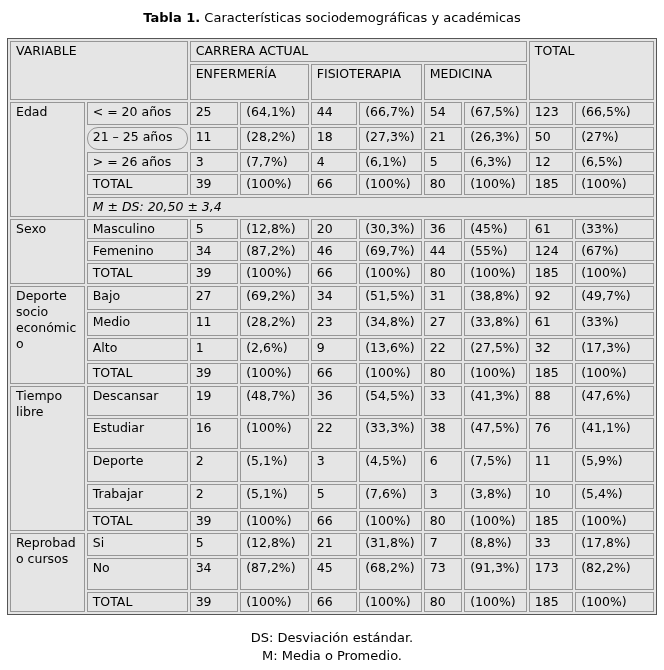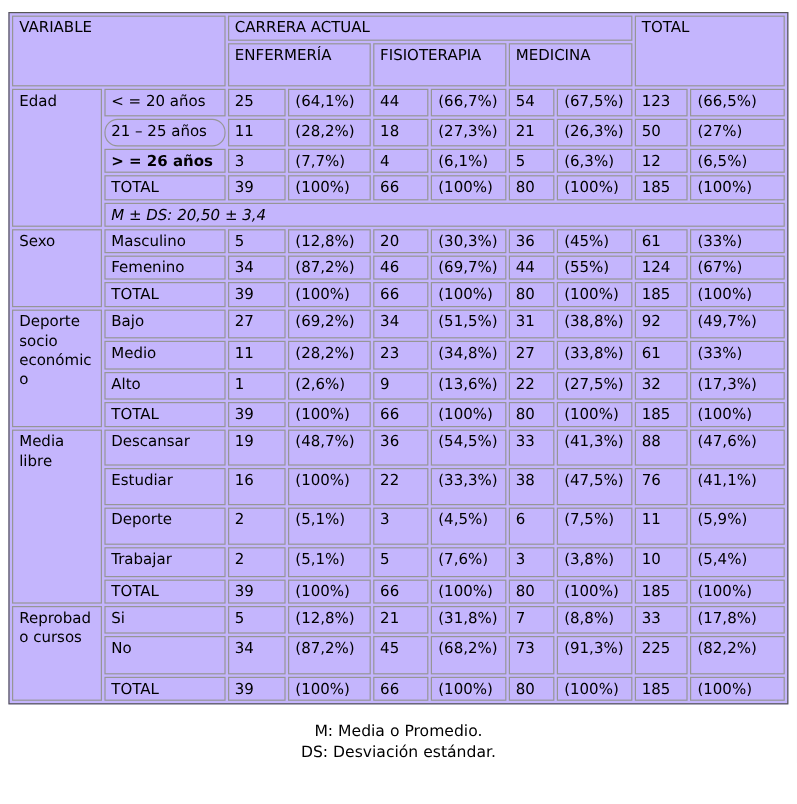--- a/index.html
+++ b/index.html
@@ -23,21 +23,21 @@
   }
   .title b { font-weight: bold; }
 
   table.socio {
     border-collapse: separate;
     border-spacing: 2px;
     table-layout: fixed;
     width: 650px;
     margin: 0 auto;
     border: 1px solid #565656;
-    background: #c4b5fd;
+    background: #e5e5e5;
   }
   table.socio td {
     border: 1px solid #969696;
     font-size: 12.5px;
     line-height: 1.3;
     padding: 1px 5px;
     vertical-align: top;
     text-align: left;
     box-sizing: border-box;
     overflow: hidden;
@@ -61,20 +61,21 @@
     text-align: center;
     font-size: 13px;
     line-height: 1.35;
   }
 </style>
 </head>
 <body>
 
 <div class="page">
 
+  <p class="title"><b>Tabla 1.</b> <span>Características sociodemográficas y académicas</span></p>
 
   <table class="socio">
     <colgroup>
       <col style="width:74px">
       <col style="width:100px">
       <col style="width:48px">
       <col style="width:68px">
       <col style="width:46px">
       <col style="width:62px">
       <col style="width:38px">
@@ -110,21 +111,21 @@
           <td class="num-cell">11</td>
           <td class="pct-cell">(28,2%)</td>
           <td class="num-cell">18</td>
           <td class="pct-cell">(27,3%)</td>
           <td class="num-cell">21</td>
           <td class="pct-cell">(26,3%)</td>
           <td class="num-cell">50</td>
           <td class="pct-cell">(27%)</td>
         </tr>
         <tr>
-          <td class="cat-cell" style="height: 20px; font-weight: bold;">&gt; = 26 años</td>
+          <td class="cat-cell" style="height: 20px;">&gt; = 26 años</td>
           <td class="num-cell">3</td>
           <td class="pct-cell">(7,7%)</td>
           <td class="num-cell">4</td>
           <td class="pct-cell">(6,1%)</td>
           <td class="num-cell">5</td>
           <td class="pct-cell">(6,3%)</td>
           <td class="num-cell">12</td>
           <td class="pct-cell">(6,5%)</td>
         </tr>
         <tr>
@@ -214,21 +215,21 @@
           <td class="num-cell">39</td>
           <td class="pct-cell">(100%)</td>
           <td class="num-cell">66</td>
           <td class="pct-cell">(100%)</td>
           <td class="num-cell">80</td>
           <td class="pct-cell">(100%)</td>
           <td class="num-cell">185</td>
           <td class="pct-cell">(100%)</td>
         </tr>
         <tr>
-          <td class="var-cell" rowspan="5">Media libre</td>
+          <td class="var-cell" rowspan="5">Tiempo libre</td>
           <td class="cat-cell" style="height: 30px; margin-left: 44px;">Descansar</td>
           <td class="num-cell">19</td>
           <td class="pct-cell">(48,7%)</td>
           <td class="num-cell">36</td>
           <td class="pct-cell">(54,5%)</td>
           <td class="num-cell">33</td>
           <td class="pct-cell">(41,3%)</td>
           <td class="num-cell">88</td>
           <td class="pct-cell">(47,6%)</td>
         </tr>
@@ -289,35 +290,35 @@
           <td class="pct-cell">(17,8%)</td>
         </tr>
         <tr>
           <td class="cat-cell" style="height: 32px; margin-left: 12px;">No</td>
           <td class="num-cell">34</td>
           <td class="pct-cell">(87,2%)</td>
           <td class="num-cell">45</td>
           <td class="pct-cell">(68,2%)</td>
           <td class="num-cell">73</td>
           <td class="pct-cell">(91,3%)</td>
-          <td class="num-cell">225</td>
+          <td class="num-cell">173</td>
           <td class="pct-cell">(82,2%)</td>
         </tr>
         <tr>
           <td class="cat-cell" style="height: 20px;">TOTAL</td>
           <td class="num-cell">39</td>
           <td class="pct-cell">(100%)</td>
           <td class="num-cell">66</td>
           <td class="pct-cell">(100%)</td>
           <td class="num-cell">80</td>
           <td class="pct-cell">(100%)</td>
           <td class="num-cell">185</td>
           <td class="pct-cell">(100%)</td>
         </tr>
       </tbody>
   </table>
 
   <div class="footnotes">
+    <div>DS: Desviación estándar.</div>
     <div>M: Media o Promedio.</div>
-    <div>DS: Desviación estándar.</div>
   </div>
 
 </div>
 
 </body></html>

